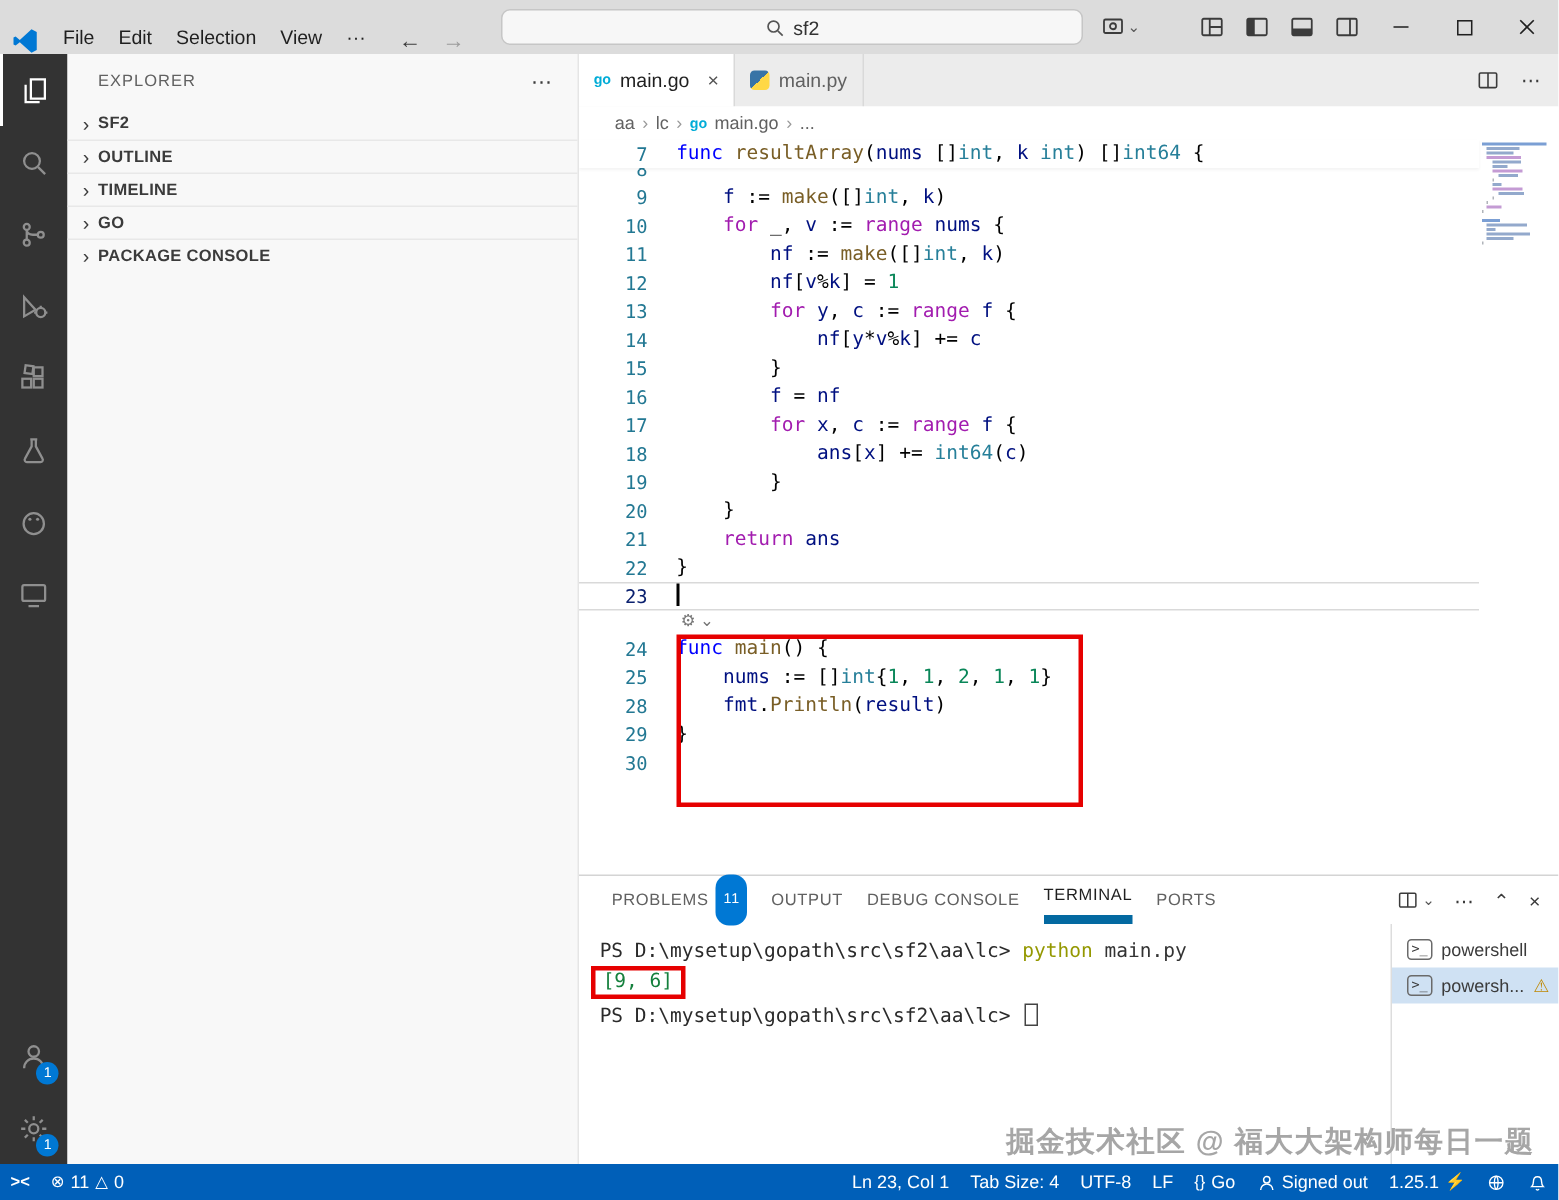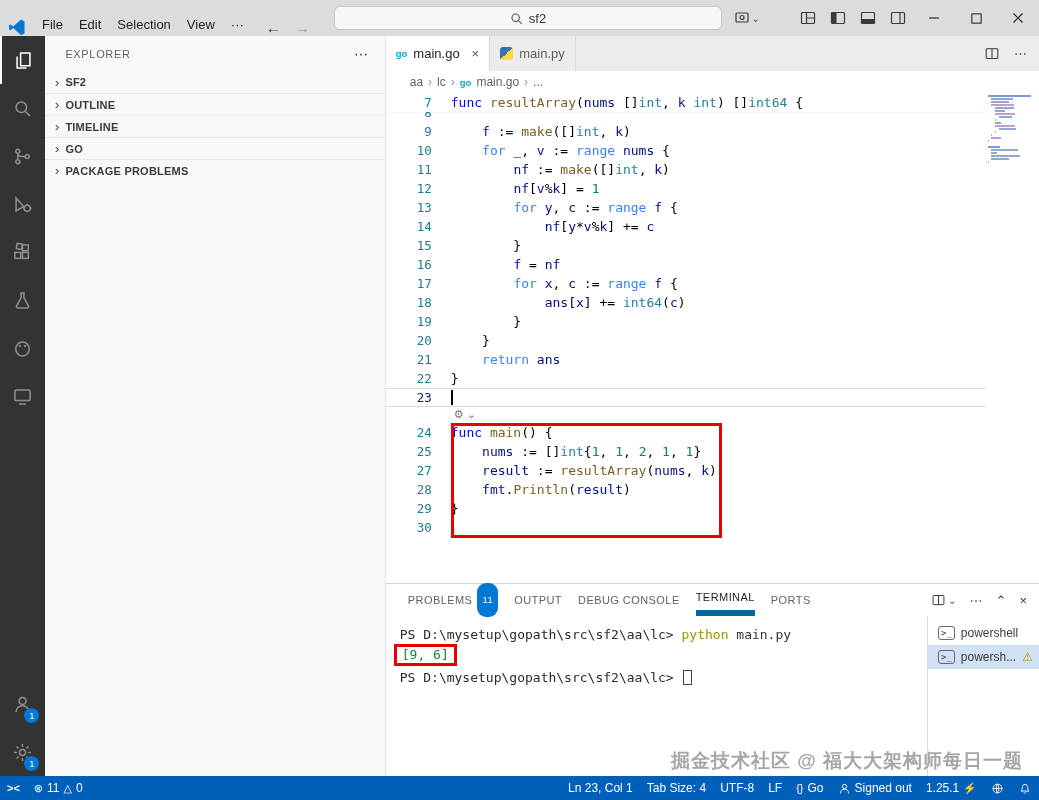--- a/index.html
+++ b/index.html
@@ -61,21 +61,21 @@
     font-family:"DejaVu Sans Mono","Liberation Mono",monospace; }
   .crow { height:19px; line-height:19px; display:flex; width:600px; }
   .crow.active { border-top:1px solid #d9d9d9; border-bottom:1px solid #d9d9d9; line-height:17px; }
   .crow.spacer { height:16px; line-height:14px; }
   .ln { width:46px; text-align:right; color:#237893; font-size:12.5px; flex:none; }
   .ln.lna { color:#0b216f; }
   .src { padding-left:19px; white-space:pre; font-size:13px; }
   .sticky { position:absolute; top:0; left:0; width:600px; height:19px; background:#fff; z-index:3;
     display:flex; line-height:19px; box-shadow:0 1px 2px rgba(0,0,0,.05); }
   .code-lines { position:absolute; top:10px; left:0; z-index:1; }
-  .tk-k{color:#0000ff} .tk-c{color:#3b82f6} .tk-f{color:#795e26} .tk-v{color:#001080}
+  .tk-k{color:#0000ff} .tk-c{color:#a21caf} .tk-f{color:#795e26} .tk-v{color:#001080}
   .tk-t{color:#267f99} .tk-n{color:#098658} .tk-p{color:#000}
   .caret { display:inline-block; width:2px; height:15px; background:#000; vertical-align:-3px; }
   .gear-mini { margin-left:68px; color:#777; font-size:11px; font-family:"Liberation Sans",sans-serif; }
   .editor-red-box { position:absolute; left:65px; top:330px; width:271px; height:115px; border:3px solid #e60000; z-index:4; pointer-events:none; }
   .minimap { position:absolute; left:602px; top:2px; width:64px; z-index:2; }
   .mmbar { height:2px; margin-bottom:1px; }
   .mmark { position:absolute; left:56px; width:5px; height:3px; background:#e05252; }
   .vthumb { position:absolute; left:676px; top:135px; width:11px; height:92px; background:#bdbdbd; opacity:.75; z-index:5; }
 
   
@@ -273,21 +273,21 @@
     <div class="sb-row sep">
       <span class="chevr">›</span>
       <span>TIMELINE</span>
     </div>
     <div class="sb-row sep">
       <span class="chevr">›</span>
       <span>GO</span>
     </div>
     <div class="sb-row sep">
       <span class="chevr">›</span>
-      <span>PACKAGE PROBLEMS</span>
+      <span>PACKAGE CONSOLE</span>
     </div>
   </div>
 
   <div class="editor-region">
     <div class="tabbar">
       <div class="etab active">
         <span class="go-glyph">go</span>
         <span>main.go</span>
         <span class="close">×</span>
       </div>
@@ -389,24 +389,20 @@
           <div class="crow spacer">
             <span class="gear-mini">⚙ ⌄</span>
           </div>
           <div class="crow">
             <span class="ln">24</span>
             <span class="src"><span class="tk-k">func</span><span class="tk-p"> </span><span class="tk-f">main</span><span class="tk-p">() {</span></span>
           </div>
           <div class="crow">
             <span class="ln">25</span>
             <span class="src"><span class="tk-p">    </span><span class="tk-v">nums</span><span class="tk-p"> := []</span><span class="tk-t">int</span><span class="tk-p">{</span><span class="tk-n">1</span><span class="tk-p">, </span><span class="tk-n">1</span><span class="tk-p">, </span><span class="tk-n">2</span><span class="tk-p">, </span><span class="tk-n">1</span><span class="tk-p">, </span><span class="tk-n">1</span><span class="tk-p">}</span></span>
-          </div>
-          <div class="crow">
-            <span class="ln">27</span>
-            <span class="src"><span class="tk-p">    </span><span class="tk-v">result</span><span class="tk-p"> := </span><span class="tk-f">resultArray</span><span class="tk-p">(</span><span class="tk-v">nums</span><span class="tk-p">, </span><span class="tk-v">k</span><span class="tk-p">)</span></span>
           </div>
           <div class="crow">
             <span class="ln">28</span>
             <span class="src"><span class="tk-p">    </span><span class="tk-v">fmt</span><span class="tk-p">.</span><span class="tk-f">Println</span><span class="tk-p">(</span><span class="tk-v">result</span><span class="tk-p">)</span></span>
           </div>
           <div class="crow">
             <span class="ln">29</span>
             <span class="src"><span class="tk-p">}</span></span>
           </div>
           <div class="crow">

